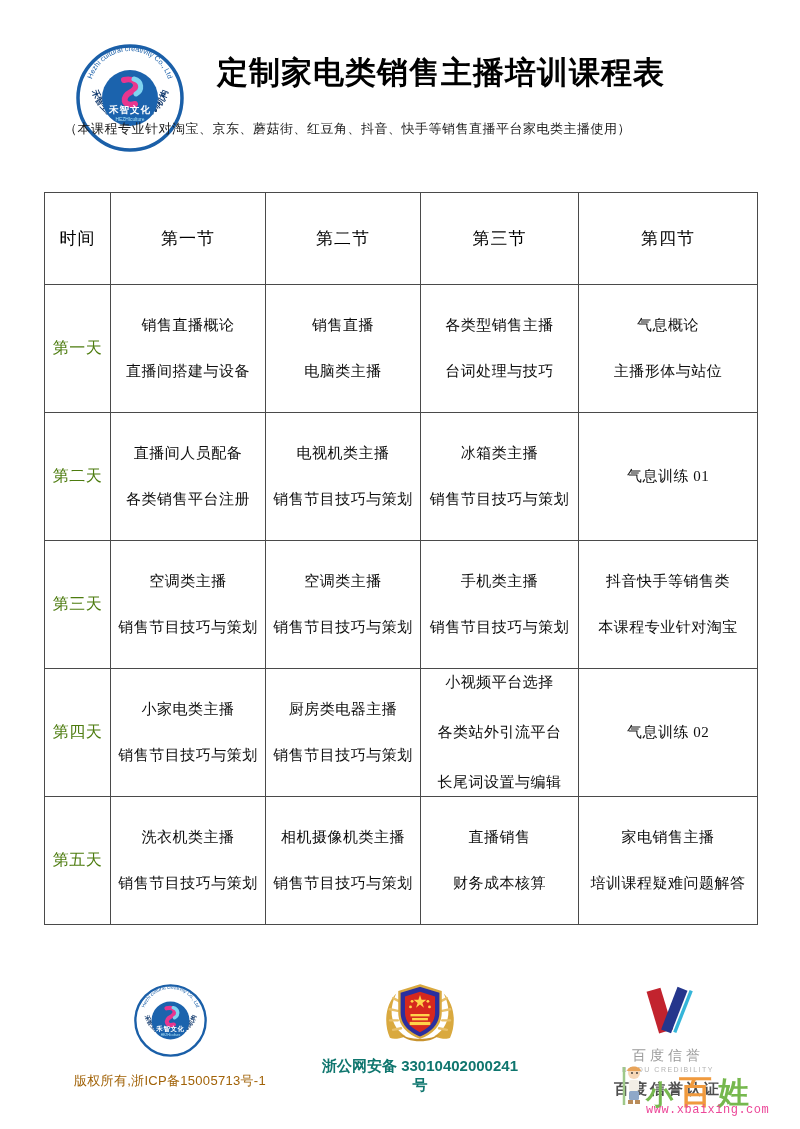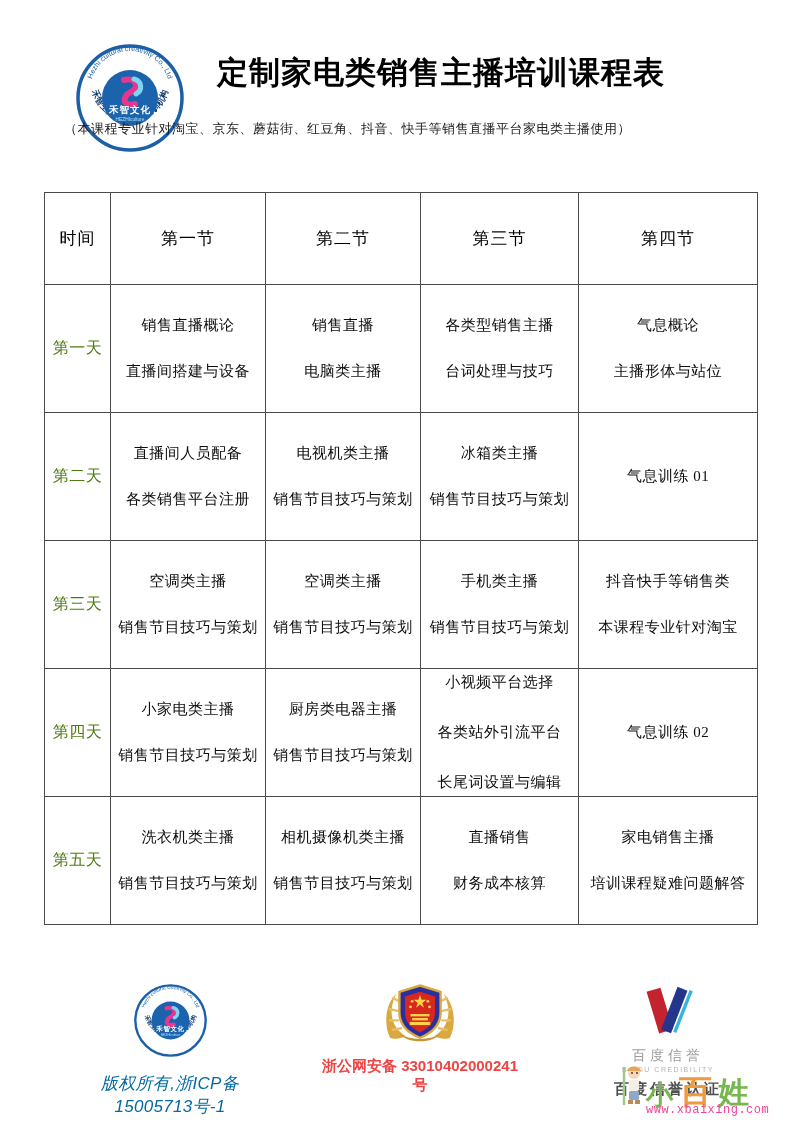--- a/index.html
+++ b/index.html
@@ -41,22 +41,22 @@
   }
   .cell-lines.lines-1 { gap:0; }
   .cell-lines.lines-3 { gap:31px; }
   .cell-line { font-size:15px; color:#0d0d0d; letter-spacing:0.5px; white-space:nowrap; }
   
   .footer-col { position:absolute; top:984px; text-align:center;
     font-family:"Liberation Sans","DejaVu Sans",sans-serif; }
   .footer-col.col1 { left:70px;  width:200px; }
   .footer-col.col2 { left:320px; width:200px; top:982px; }
   .footer-col.col3 { left:578px; width:180px; top:982px; }
-  .icp-text { margin-top:11px; font-size:17px; color:#0369a1; letter-spacing:0.3px;font-style:italic; }
-  .police-text { margin-top:7px; font-size:15px; font-weight:700; color:#ef4444; }
+  .icp-text { margin-top:11px; font-size:13px; color:#a16207; letter-spacing:0.3px; }
+  .police-text { margin-top:7px; font-size:15px; font-weight:700; color:#0f766e; }
   .baidu-title { margin-top:3px; font-size:14px; color:#9b9b9b; letter-spacing:4px; }
   .baidu-sub { margin-top:1px; font-size:7px; color:#b3b3b3; letter-spacing:1.5px; }
   .baidu-cert { margin-top:7px; font-size:15px; font-weight:700; color:#4f4f4f; letter-spacing:3px; }
   
   .watermark {
     position:absolute; right:2px; bottom:12px; width:178px;
     font-family:"Liberation Sans","DejaVu Sans",sans-serif;
   }
   .wm-row { display:flex; align-items:flex-end; }
   .wm-chars { display:flex; align-items:flex-end; gap:6px; margin-left:2px; }

